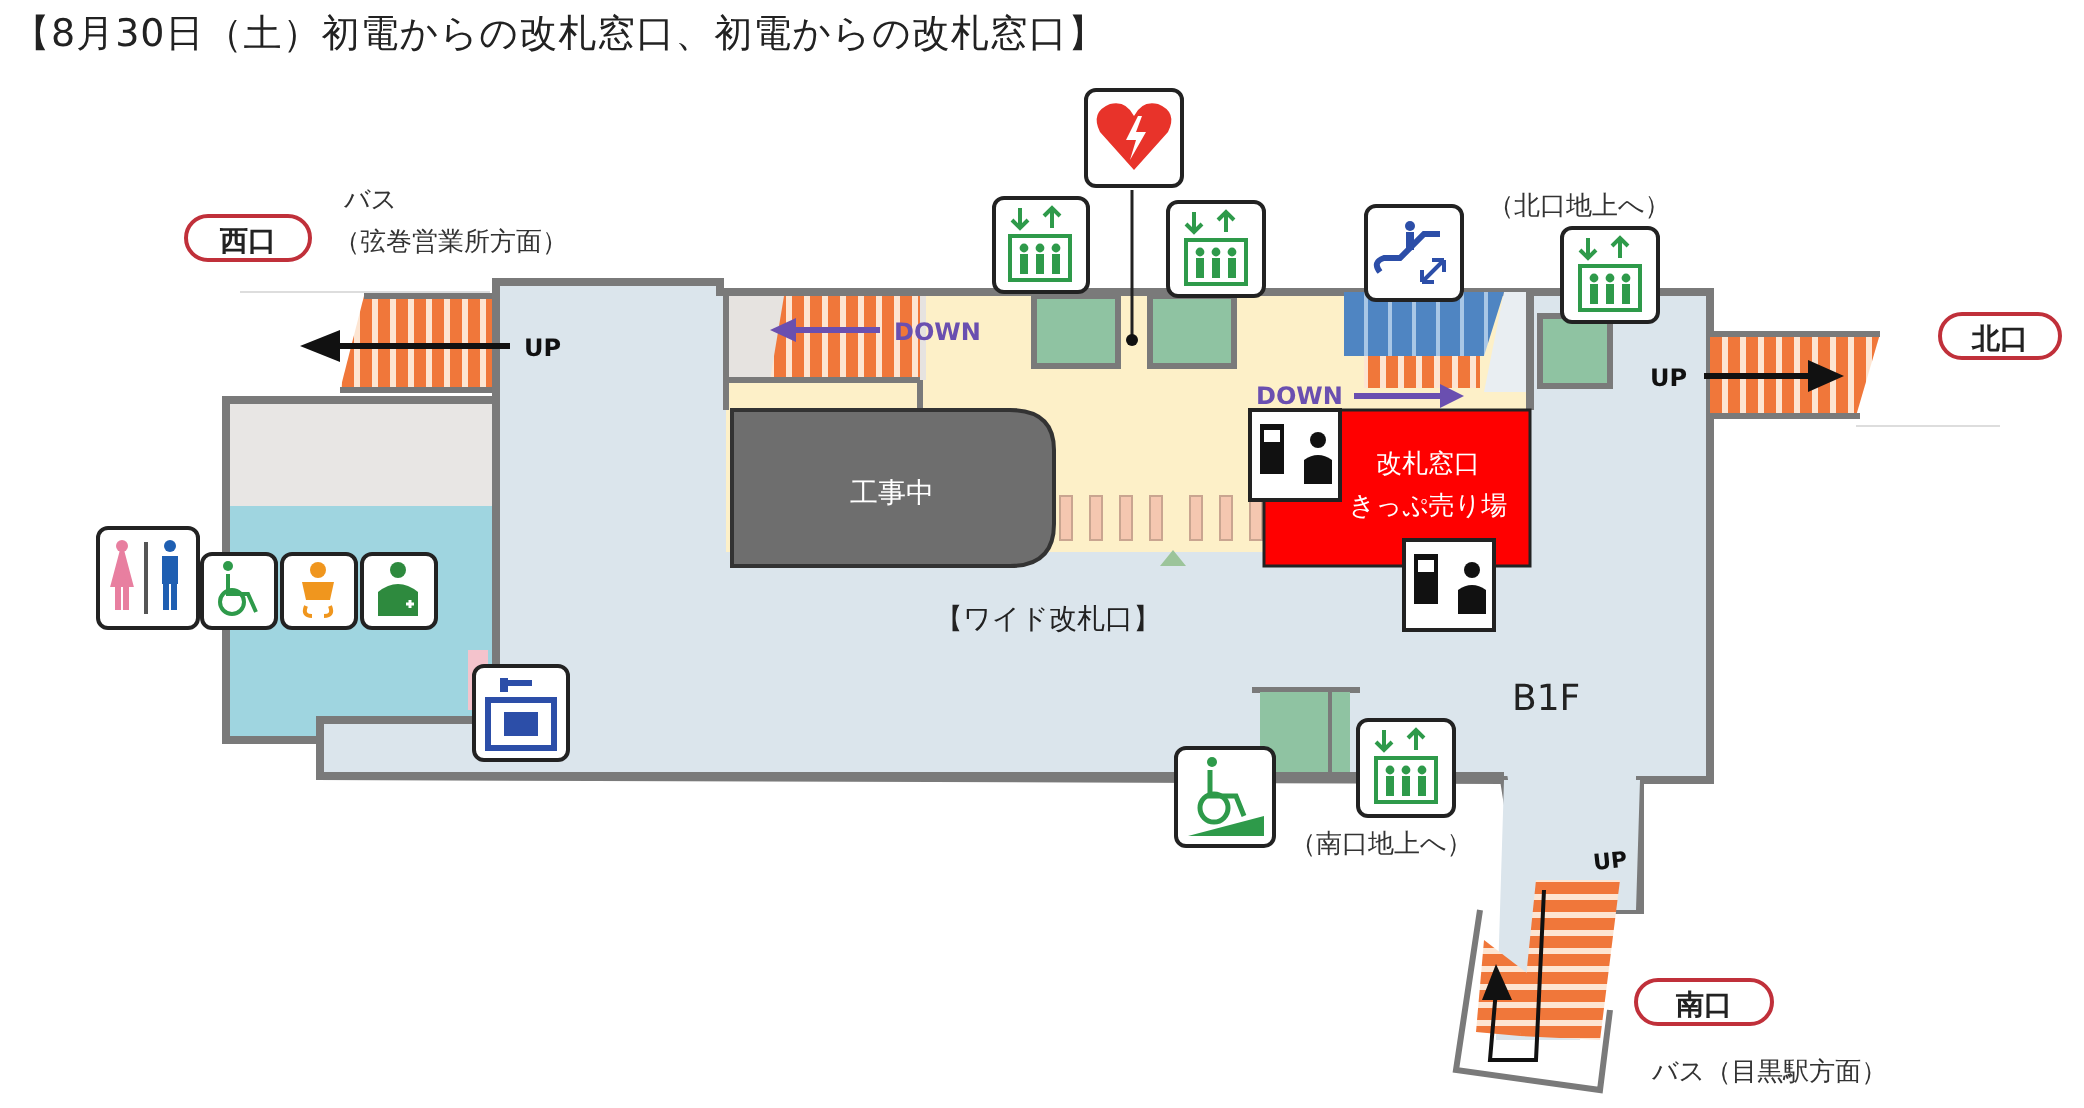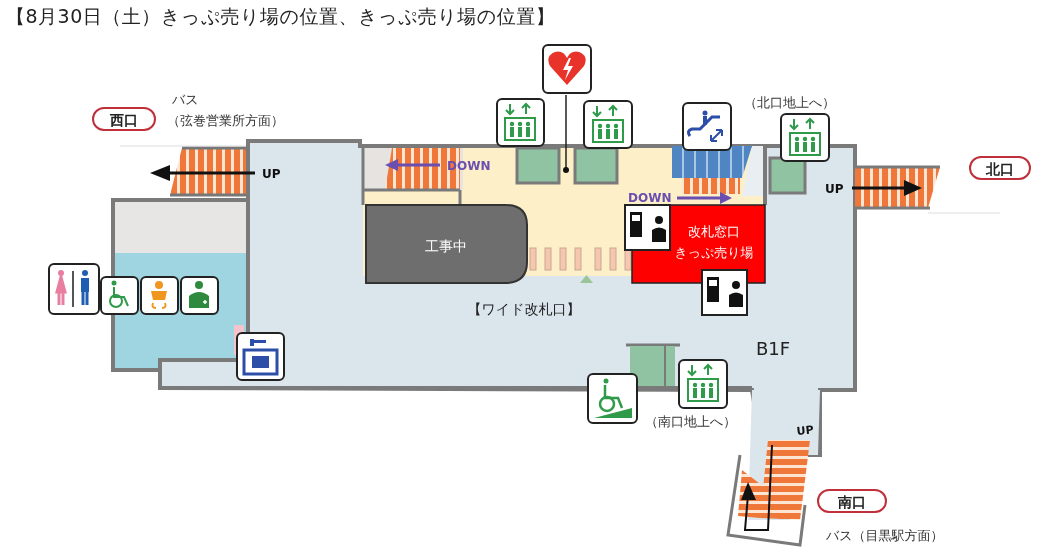--- a/index.html
+++ b/index.html
@@ -4,21 +4,21 @@
 <style>
   html,body{margin:0;padding:0;background:#ffffff;}
   body{width:1042px;height:554px;position:relative;overflow:hidden;font-family:"DejaVu Sans","Liberation Sans",sans-serif;}
   #map{position:absolute;left:0;top:0;width:1042px;height:554px;}
   .title{position:absolute;left:6px;top:4px;font-size:19px;color:#222;letter-spacing:0.5px;white-space:nowrap;}
   svg text{font-family:"DejaVu Sans","Liberation Sans",sans-serif;}
 </style>
 </head>
 <body>
 
-<div class="title">【8月30日（土）きっぷ売り場の位置、きっぷ売り場の位置】</div>
+<div class="title">【8月30日（土）初電からの改札窓口、初電からの改札窓口】</div>
 
 <svg id="map" viewBox="0 0 1042 554" xmlns="http://www.w3.org/2000/svg">
   <defs>
     <pattern id="stairH" width="9" height="10" patternUnits="userSpaceOnUse">
       <rect width="9" height="10" fill="#f0773a"></rect>
       <rect x="6" width="3" height="10" fill="#fde5d2"></rect>
     </pattern>
     <pattern id="stairV" width="10" height="9" patternUnits="userSpaceOnUse">
       <rect width="10" height="9" fill="#f0773a"></rect>
       <rect y="6" width="10" height="3" fill="#fde5d2"></rect>

